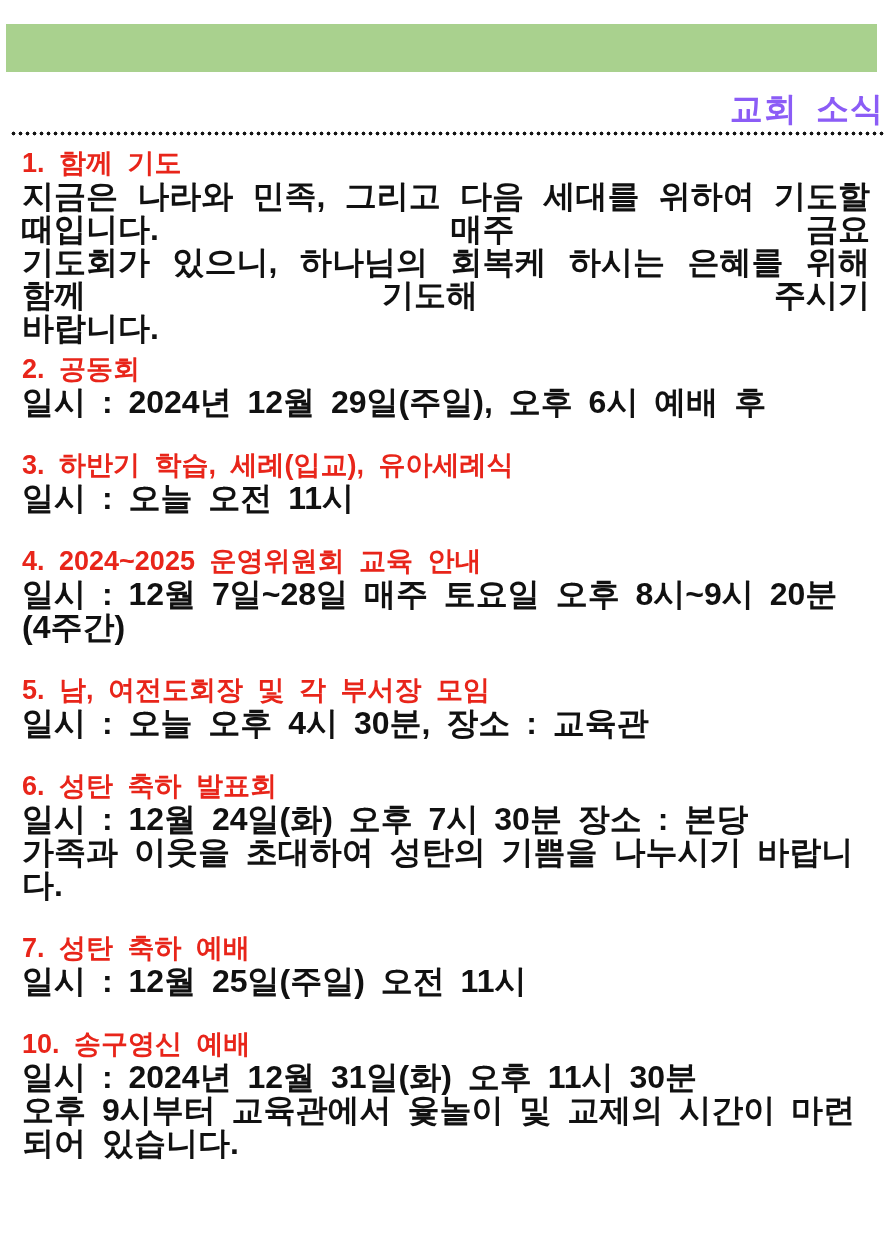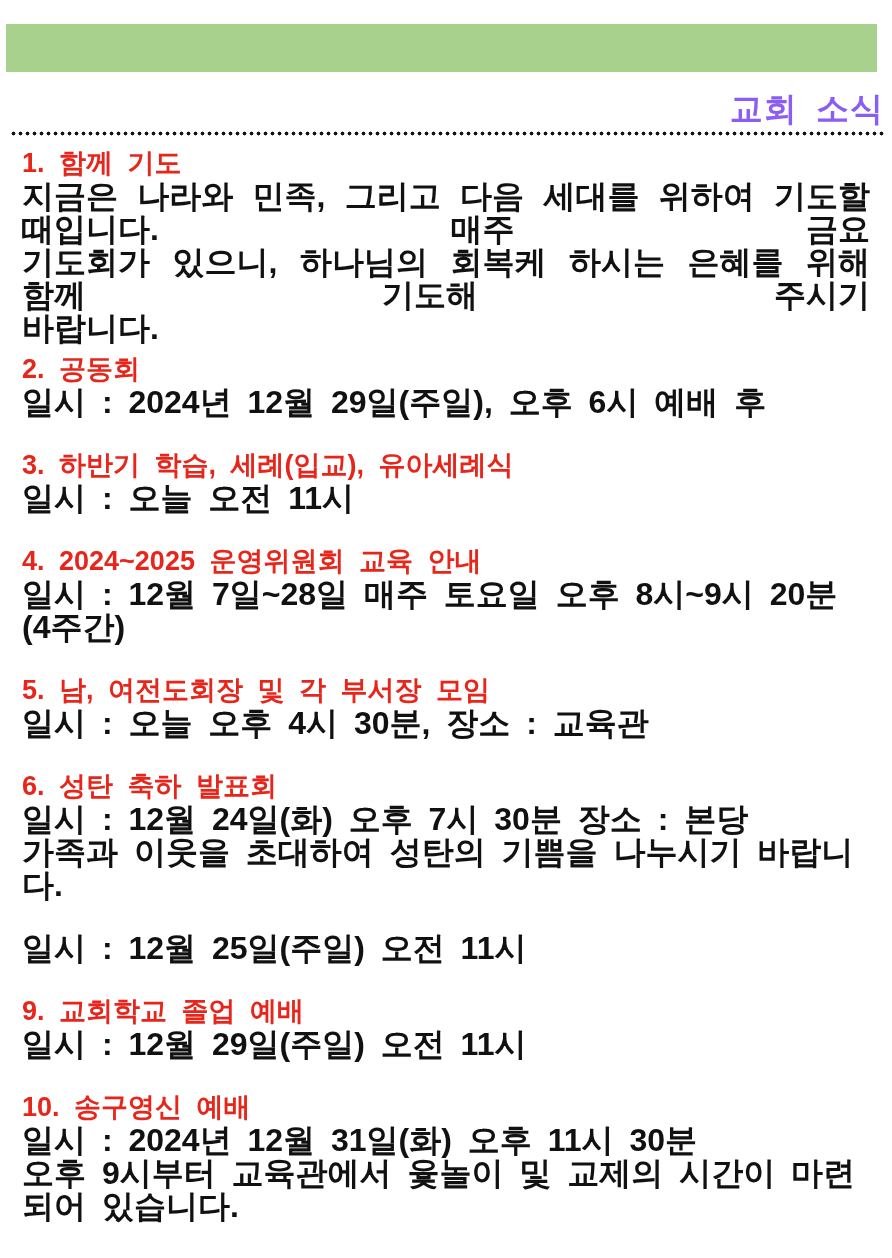--- a/index.html
+++ b/index.html
@@ -95,27 +95,24 @@
       <section>
         <h2 class="heading">5. 남, 여전도회장 및 각 부서장 모임</h2>
         <div class="line">일시 : 오늘 오후 4시 30분, 장소 : 교육관</div>
       </section>
       <section>
         <h2 class="heading">6. 성탄 축하 발표회</h2>
         <div class="line">일시 : 12월 24일(화) 오후 7시 30분 장소 : 본당</div>
         <div class="line">가족과 이웃을 초대하여 성탄의 기쁨을 나누시기 바랍니다.</div>
       </section>
       <section>
+        <h2 class="heading">7. 성탄 축하 예배</h2>
         <div class="line">일시 : 12월 25일(주일) 오전 11시</div>
       </section>
       <section>
-      </section>
-      <section>
-        <h2 class="heading">9. 교회학교 졸업 예배</h2>
-        <div class="line">일시 : 12월 29일(주일) 오전 11시</div>
       </section>
       <section>
         <h2 class="heading">10. 송구영신 예배</h2>
         <div class="line">일시 : 2024년 12월 31일(화) 오후 11시 30분</div>
         <div class="line">오후 9시부터 교육관에서 윷놀이 및 교제의 시간이 마련되어 있습니다.</div>
       </section>
     </div>
 </div>
 
 </body></html>

